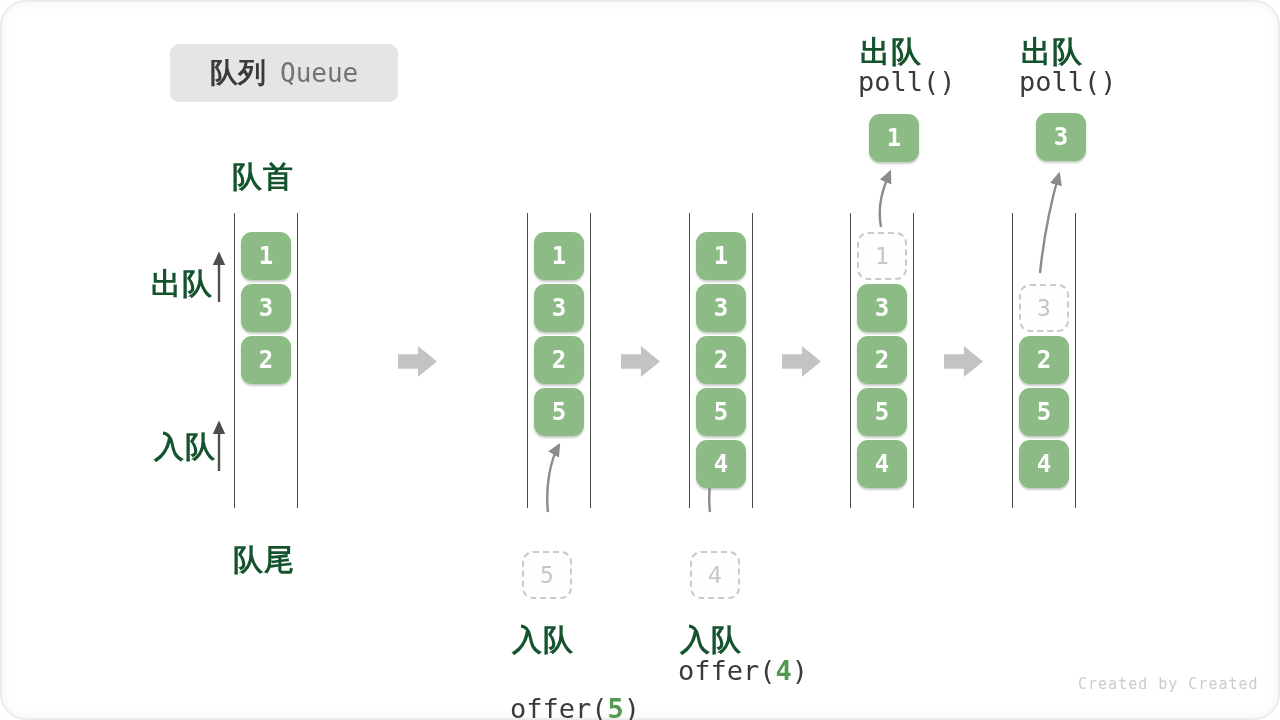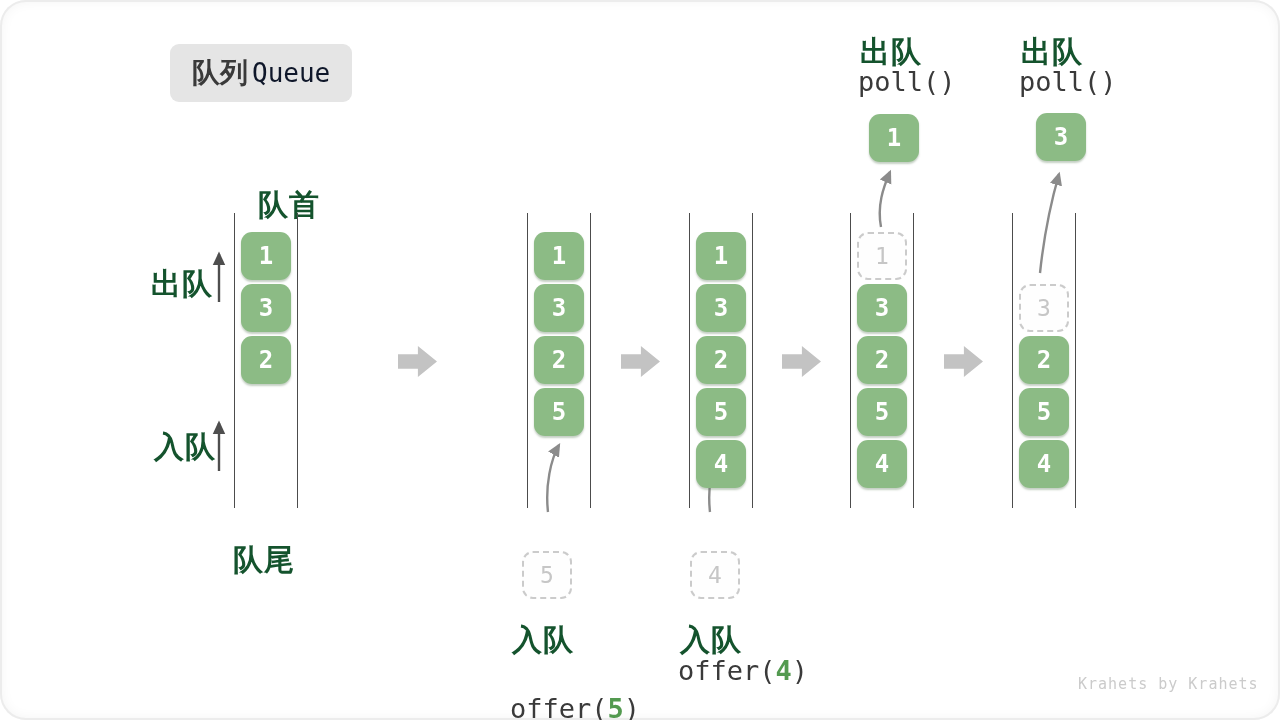--- a/index.html
+++ b/index.html
@@ -10,24 +10,24 @@
   }
   .card {
     position: absolute; left: 0; top: 0; width: 1280px; height: 720px;
     background: #ffffff; border-radius: 26px;
     box-shadow: inset 0 0 0 2px #ececec, inset 0 0 14px rgba(0,0,0,0.06);
   }
   
   .title-box {
     position: absolute; left: 170px; top: 44px; height: 58px;
     background: #e5e5e5; border-radius: 9px;
-    display: flex; align-items: center; padding: 0 22px; gap: 4px;
+    display: flex; align-items: center; padding: 0 40px; gap: 14px;
   }
   .title-zh { font-size: 28px; font-weight: 700; color: #3a3a3a; }
-  .title-en { font-family: "DejaVu Sans Mono", "Liberation Mono", monospace; font-size: 26px; color: #0f172a; }
+  .title-en { font-family: "DejaVu Sans Mono", "Liberation Mono", monospace; font-size: 26px; color: #737373; }
 
   
   .cjk-label { position: absolute; font-size: 30px; font-weight: 700; color: #14532d; letter-spacing: 1px; white-space: nowrap; }
   .cjk-label.med { font-weight: 600; }
 
   .mono-label { position: absolute; font-family: "DejaVu Sans Mono", "Liberation Mono", monospace; font-size: 27px; color: #3a3a3a; white-space: nowrap; }
   .mono-label .green-num { color: #539a50; font-weight: 700; }
 
   
   .queue {
@@ -75,21 +75,21 @@
 </head>
 <body>
 
 <div class="card">
 
   <div class="title-box">
     <span class="title-zh">队列</span>
     <span class="title-en">Queue</span>
   </div>
 
-  <div class="cjk-label" style="left:258px; top:157px;margin-top:28px;">队首</div>
+  <div class="cjk-label" style="left:232px; top:157px;">队首</div>
   <div class="cjk-label" style="left:233px; top:540px;">队尾</div>
   <div class="cjk-label" style="left:151px; top:264px;">出队</div>
   <div class="cjk-label" style="left:154px; top:427px;">入队</div>
 
   <svg class="overlay">
     <defs>
       <marker id="ah-dark" markerWidth="6" markerHeight="6" refX="4.6" refY="3" orient="auto">
         <path d="M0,0.4 L5.6,3 L0,5.6 z" fill="#4e4e4e"></path>
       </marker>
       <marker id="ah-gray" markerWidth="6" markerHeight="6" refX="4.6" refY="3" orient="auto">
@@ -157,14 +157,14 @@
   <div class="mono-label" style="left:1019px; top:66px;">poll()</div>
   <div class="gbox floating" style="left:1036px; top:113px;">3</div>
   <div class="queue q5">
     <div class="slot-spacer"></div>
     <div class="dbox">3</div>
     <div class="gbox">2</div>
     <div class="gbox">5</div>
     <div class="gbox">4</div>
   </div>
 
-  <div class="watermark">Krahets by Krahets</div>
+  <div class="watermark">Created by Created</div>
 </div>
 
 </body></html>

